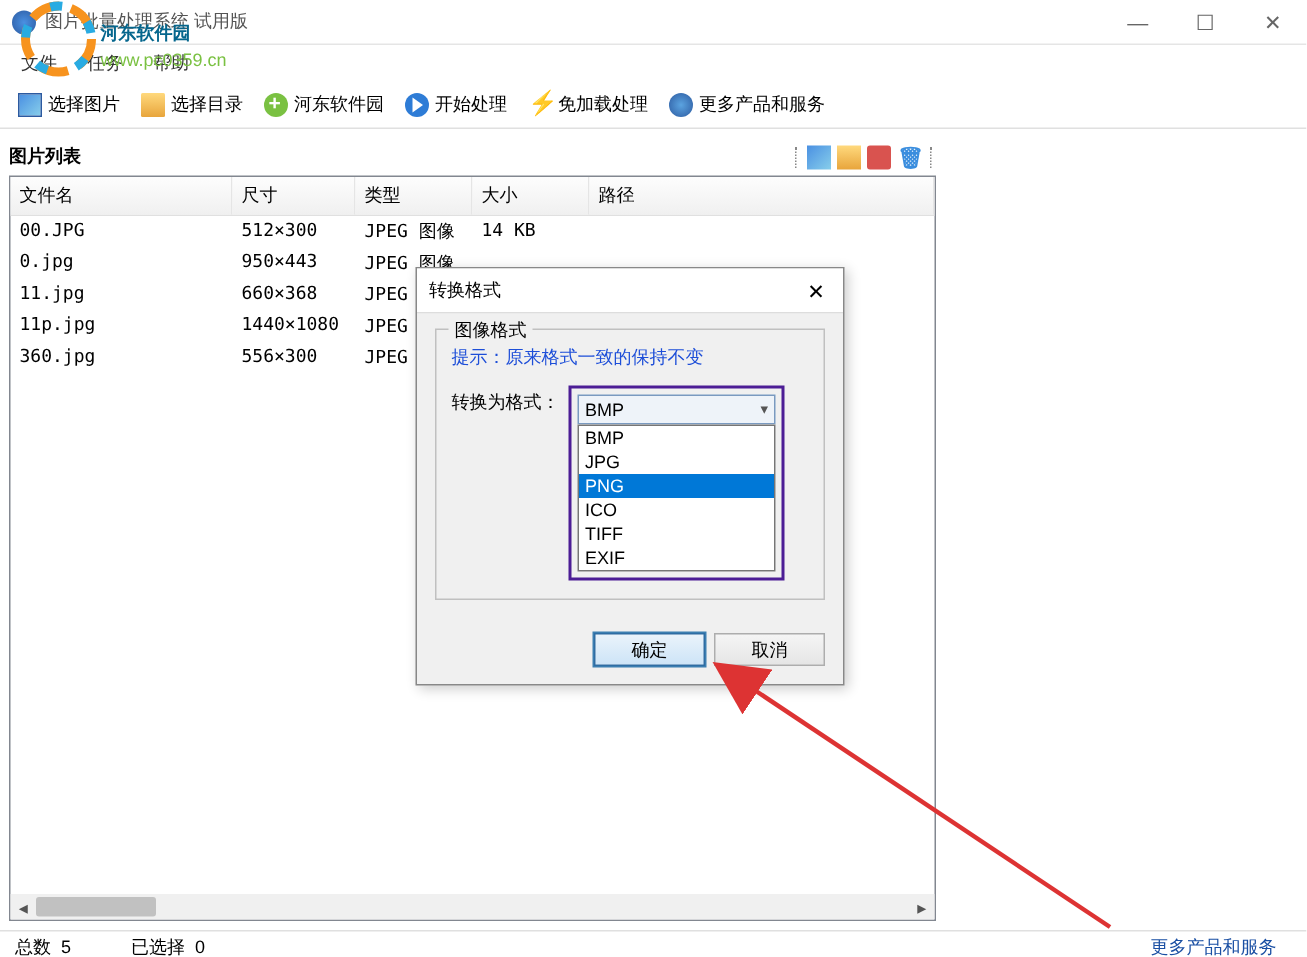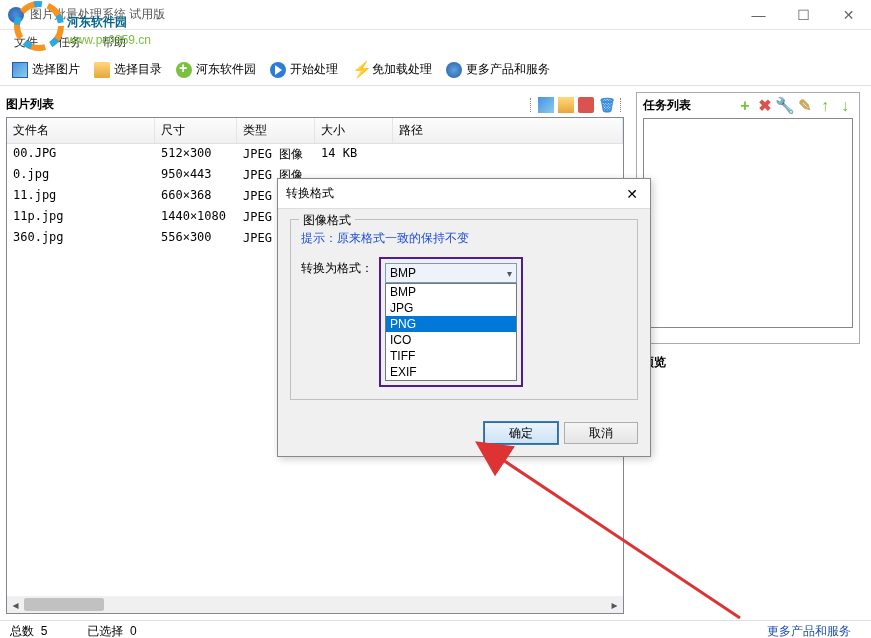--- a/index.html
+++ b/index.html
@@ -62,21 +62,21 @@
 .ti-plus { color:#7ac142; } .ti-x { color:#d9534f; } .ti-wrench { color:#888; } .ti-brush { color:#c9a85c; }
 .ti-up { color:#7ac142; } .ti-down { color:#7ac142; }
 .task-body { margin: 0 6px; border: 1px solid #828790; height: 210px; background: #fff; }
 
 .preview-panel { flex: 1; padding: 4px 6px; }
 
 .statusbar { height: 22px; border-top: 1px solid #e0e0e0; display: flex; align-items: center; padding: 0 10px; gap: 40px; }
 .status-link { color: #1a4fa3; text-align: right; flex: 1; padding-right: 10px; }
 
 
-.dialog { position: absolute; left: 277px; top: 178px; width: 374px; background: #f0f0f0; border: 1px solid #888; box-shadow: 2px 2px 8px rgba(0,0,0,0.2); z-index: 50; }
+.dialog { position: absolute; left: 277px; top: 178px; width: 286px; background: #f0f0f0; border: 1px solid #888; box-shadow: 2px 2px 8px rgba(0,0,0,0.2); z-index: 50; }
 .dlg-title { display: flex; justify-content: space-between; align-items: center; padding: 6px 8px; background: #fff; border-bottom: 1px solid #ddd; font-family: SimSun; }
 .dlg-close { width: 20px; text-align: center; cursor: pointer; font-size: 14px; }
 .dlg-body { padding: 10px 12px 6px; }
 .groupbox { border: 1px solid #c0c0c0; padding: 10px 10px 12px; position: relative; margin-bottom: 10px; }
 .groupbox-title { position: absolute; top: -8px; left: 8px; background: #f0f0f0; padding: 0 4px; font-family: SimSun; }
 .hint { color: #1d4ed8; font-family: Liberation Mono, monospace; margin-bottom: 10px; }
 .form-row { display: flex; align-items: flex-start; gap: 6px; }
 .form-label { padding-top: 3px; font-family: SimSun; }
 .combo-wrap { border: 2px solid #4c1d95; padding: 4px; }
 .combo { width: 132px; border: 1px solid #7a9ac0; background: #eef3f9; display: flex; justify-content: space-between; align-items: center; padding: 1px 4px; height: 20px; font-family: monospace; }
@@ -206,39 +206,20 @@
       <div class="hscroll">
         <div class="hs-btn">◂</div>
         <div class="hs-track">
             <div class="hs-thumb"></div>
           </div>
         <div class="hs-btn">▸</div>
       </div>
     </div>
   </div>
 
-  <div class="right-panel">
-    <div class="task-panel">
-      <div class="task-head">
-        <span style="font-weight:bold">任务列表</span>
-        <div class="task-icons">
-          <span class="ti ti-plus">+</span>
-          <span class="ti ti-x">✖</span>
-          <span class="ti ti-wrench">🔧</span>
-          <span class="ti ti-brush">✎</span>
-          <span class="ti ti-up">↑</span>
-          <span class="ti ti-down">↓</span>
-        </div>
-      </div>
-      <div class="task-body"></div>
-    </div>
-    <div class="preview-panel">
-      <div style="font-weight:bold">预览</div>
-    </div>
-  </div>
 </div>
 
 <div class="statusbar">
   <span><span>总数</span>&nbsp;&nbsp;<span>5</span></span>
   <span><span>已选择</span>&nbsp;&nbsp;<span>0</span></span>
   <span class="status-link">更多产品和服务</span>
 </div>
 
 <div class="dialog">
   <div class="dlg-title">

